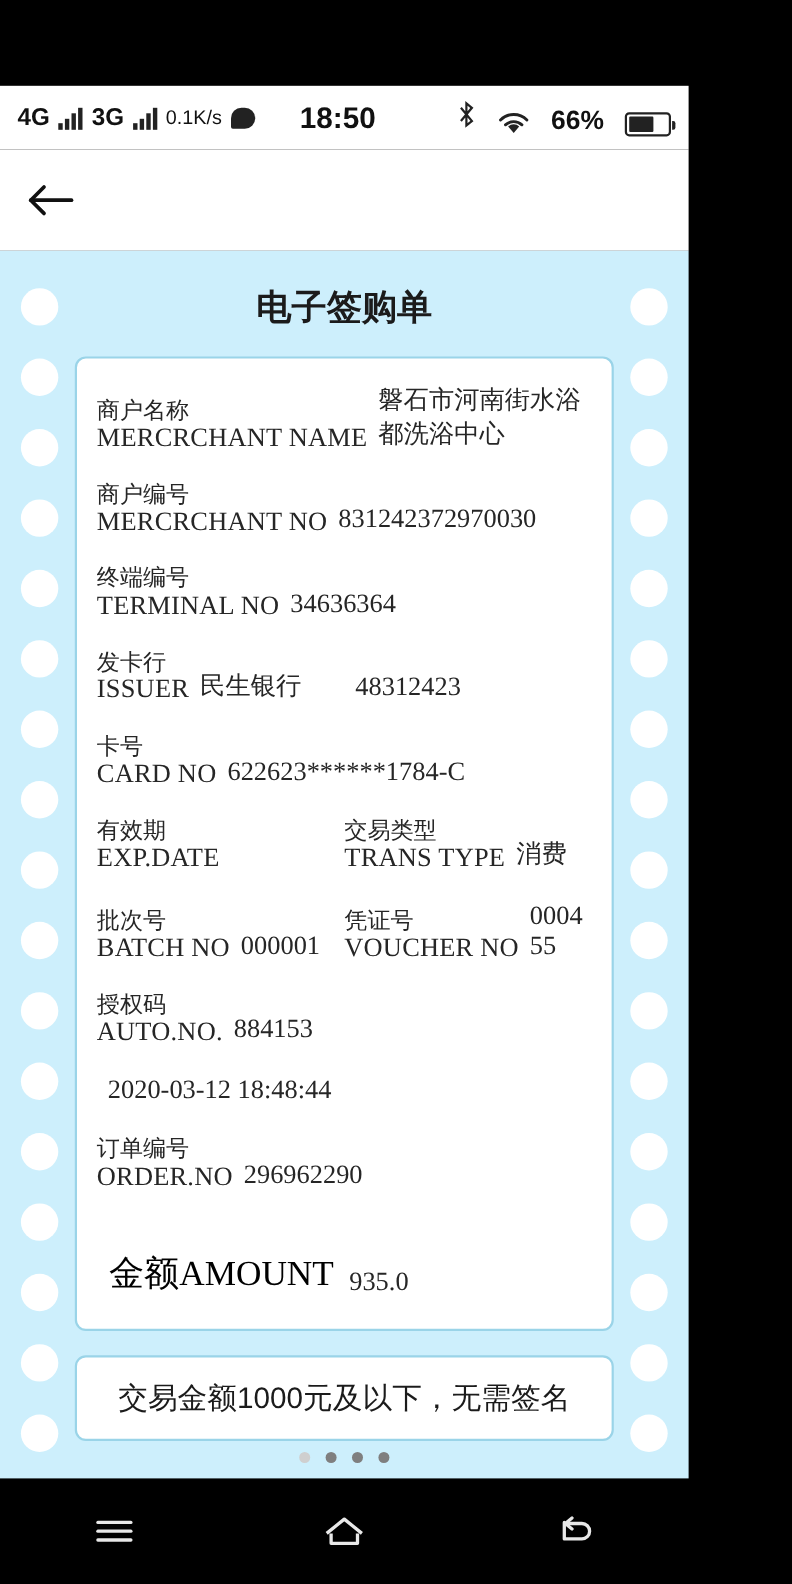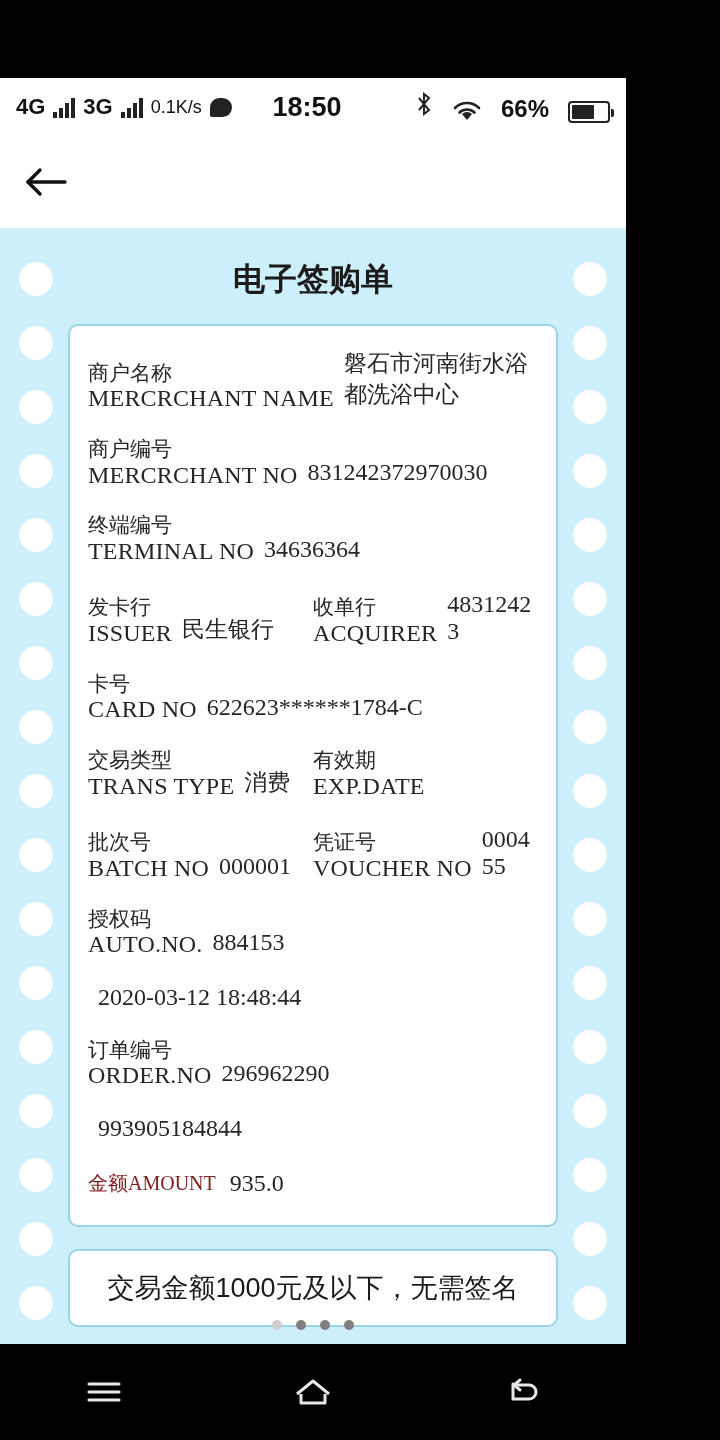--- a/index.html
+++ b/index.html
@@ -222,22 +222,23 @@
     padding-left: 10px;
     padding-bottom: 2px;
     word-break: break-all;
   }
   .val.cn { font-size: 23px; }
   .amount-row {
     display: flex;
     align-items: flex-end;
   }
   .amount-label {
-    font-size: 20px;
-    color: #7f1d1d;
+    font-size: 32px;
+    color: #000000;
+    margin-left: 11px;
   }
   .amount-val {
     font-size: 24px;
     color: #262626;
     padding-left: 14px;
   }
   
   .notice {
     margin: 22px 68px 0 68px;
     background: #ffffff;
@@ -413,51 +414,47 @@
         </div>
         <div class="row">
           <div class="field half">
             <div class="labels">
               <span class="lbl-cn">发卡行</span>
               <span class="lbl-en">ISSUER</span>
             </div>
             <div class="val cn">民生银行</div>
           </div>
           <div class="field half">
-            <div class="labels">
-              <span class="lbl-cn">收单行</span>
-              <span class="lbl-en">ACQUIRER</span>
-            </div>
             <div class="val">48312423</div>
           </div>
         </div>
         <div class="row">
           <div class="field full">
             <div class="labels">
               <span class="lbl-cn">卡号</span>
               <span class="lbl-en">CARD NO</span>
             </div>
             <div class="val">622623******1784-C</div>
           </div>
         </div>
         <div class="row">
           <div class="field half">
             <div class="labels">
+              <span class="lbl-cn">有效期</span>
+              <span class="lbl-en">EXP.DATE</span>
+            </div>
+            <div class="val"></div>
+          </div>
+          <div class="field half">
+            <div class="labels">
               <span class="lbl-cn">交易类型</span>
               <span class="lbl-en">TRANS TYPE</span>
             </div>
             <div class="val cn">消费</div>
           </div>
-          <div class="field half">
-            <div class="labels">
-              <span class="lbl-cn">有效期</span>
-              <span class="lbl-en">EXP.DATE</span>
-            </div>
-            <div class="val"></div>
-          </div>
         </div>
         <div class="row">
           <div class="field half">
             <div class="labels">
               <span class="lbl-cn">批次号</span>
               <span class="lbl-en">BATCH NO</span>
             </div>
             <div class="val">000001</div>
           </div>
           <div class="field half">
@@ -486,21 +483,20 @@
           <div class="field full">
             <div class="labels">
               <span class="lbl-cn">订单编号</span>
               <span class="lbl-en">ORDER.NO</span>
             </div>
             <div class="val">296962290</div>
           </div>
         </div>
         <div class="row">
           <div class="field full">
-            <div class="val">993905184844</div>
           </div>
         </div>
         <div class="row amount-row">
           <div class="amount-label">金额AMOUNT</div>
           <div class="amount-val">935.0</div>
         </div>
       </div>
 
     <div class="notice">交易金额1000元及以下，无需签名</div>
 

